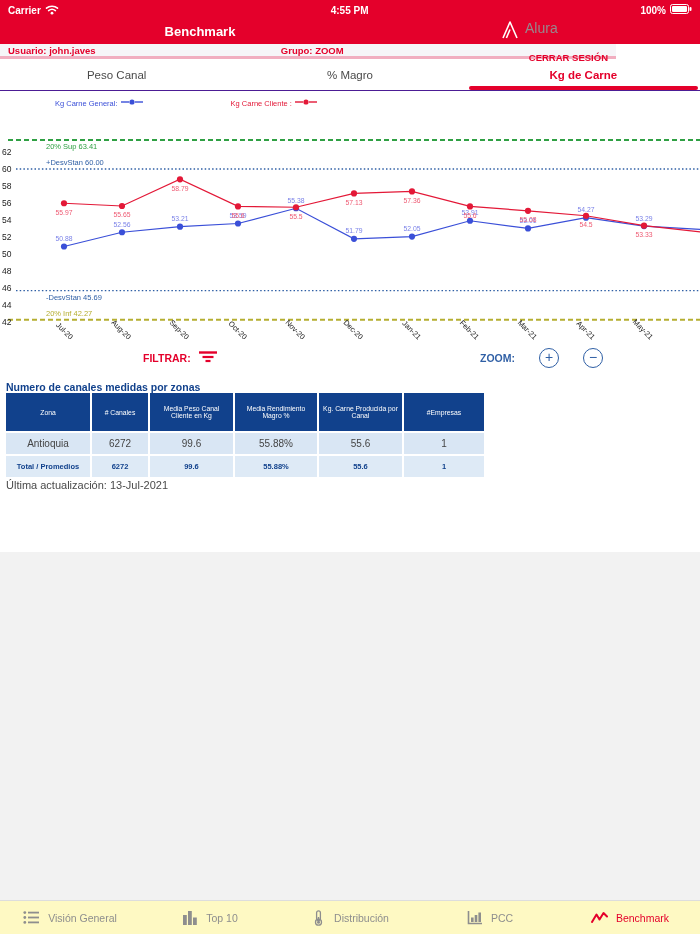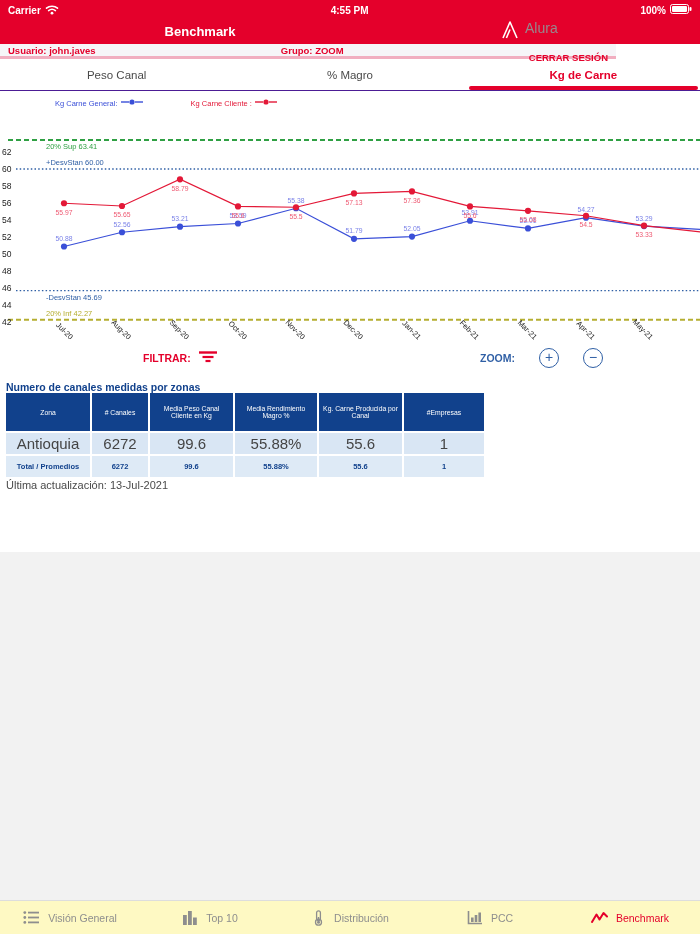--- a/index.html
+++ b/index.html
@@ -49,21 +49,21 @@
     color:#2F5FA5; font-size:10.5px; font-weight:bold; }
   .zoom-btn { width:20px; height:20px; border:1.6px solid #2F5FA5; border-radius:50%; color:#2F5FA5;
     font-size:14px; line-height:17px; text-align:center; font-weight:normal; cursor:pointer; background:#fff; }
 
   
   .table-title { position:absolute; top:381px; left:6px; color:#11418C; font-size:10.5px; font-weight:bold; }
   .bm-table { position:absolute; top:393px; left:6px; width:468px; display:grid;
     grid-template-columns:84px 56px 83px 82px 83px 80px; gap:2px; background:#fff; }
   .bm-cell { display:flex; align-items:center; justify-content:center; text-align:center; }
   .bm-th { background:#11418C; color:#fff; font-size:6.8px; height:38px; padding:0 4px; }
-  .bm-td { background:#D9E6F4; color:#444; font-size:15px; height:21px; }
+  .bm-td { background:#D9E6F4; color:#444; font-size:10px; height:21px; }
   .bm-total { background:#DEEAF6; color:#11418C; font-size:7.5px; font-weight:bold; height:21px; }
 
   .footer-note { position:absolute; top:479px; left:6px; font-size:11px; color:#4A4A4A; }
 
   .gray-panel { position:absolute; top:552px; left:0; width:700px; height:348px; background:#F2F2F2; }
 
   
   .bottom-nav { position:absolute; top:900px; left:0; width:700px; height:34px; background:#fef9c3;
     border-top:1px solid #DDD; display:flex; }
   .nav-item { flex:1; display:flex; align-items:center; justify-content:center; gap:8px;
@@ -127,21 +127,21 @@
   <div class="legend-row">
       <div class="legend-item">
         <span style="color: rgb(58, 79, 216);">Kg Carne General:</span>
         <span><svg width="22" height="8" viewBox="0 0 22 8">
             <line x1="0" y1="4" x2="8" y2="4" stroke="#3A4FD8" stroke-width="1.4"></line>
             <circle cx="11" cy="4" r="2.6" fill="#3A4FD8"></circle>
             <line x1="14" y1="4" x2="22" y2="4" stroke="#3A4FD8" stroke-width="1.4"></line>
           </svg></span>
       </div>
       <div class="legend-item">
-        <span style="color: rgb(227, 24, 55);">Kg Carne Cliente :</span>
+        <span style="color: rgb(227, 24, 55); margin-left: 40px;">Kg Carne Cliente :</span>
         <span><svg width="22" height="8" viewBox="0 0 22 8">
             <line x1="0" y1="4" x2="8" y2="4" stroke="#E31837" stroke-width="1.4"></line>
             <circle cx="11" cy="4" r="2.6" fill="#E31837"></circle>
             <line x1="14" y1="4" x2="22" y2="4" stroke="#E31837" stroke-width="1.4"></line>
           </svg></span>
       </div>
     </div>
 
   <div class="chart-wrap">
     <svg id="chart-svg" width="700" height="232" viewBox="0 0 700 232">

